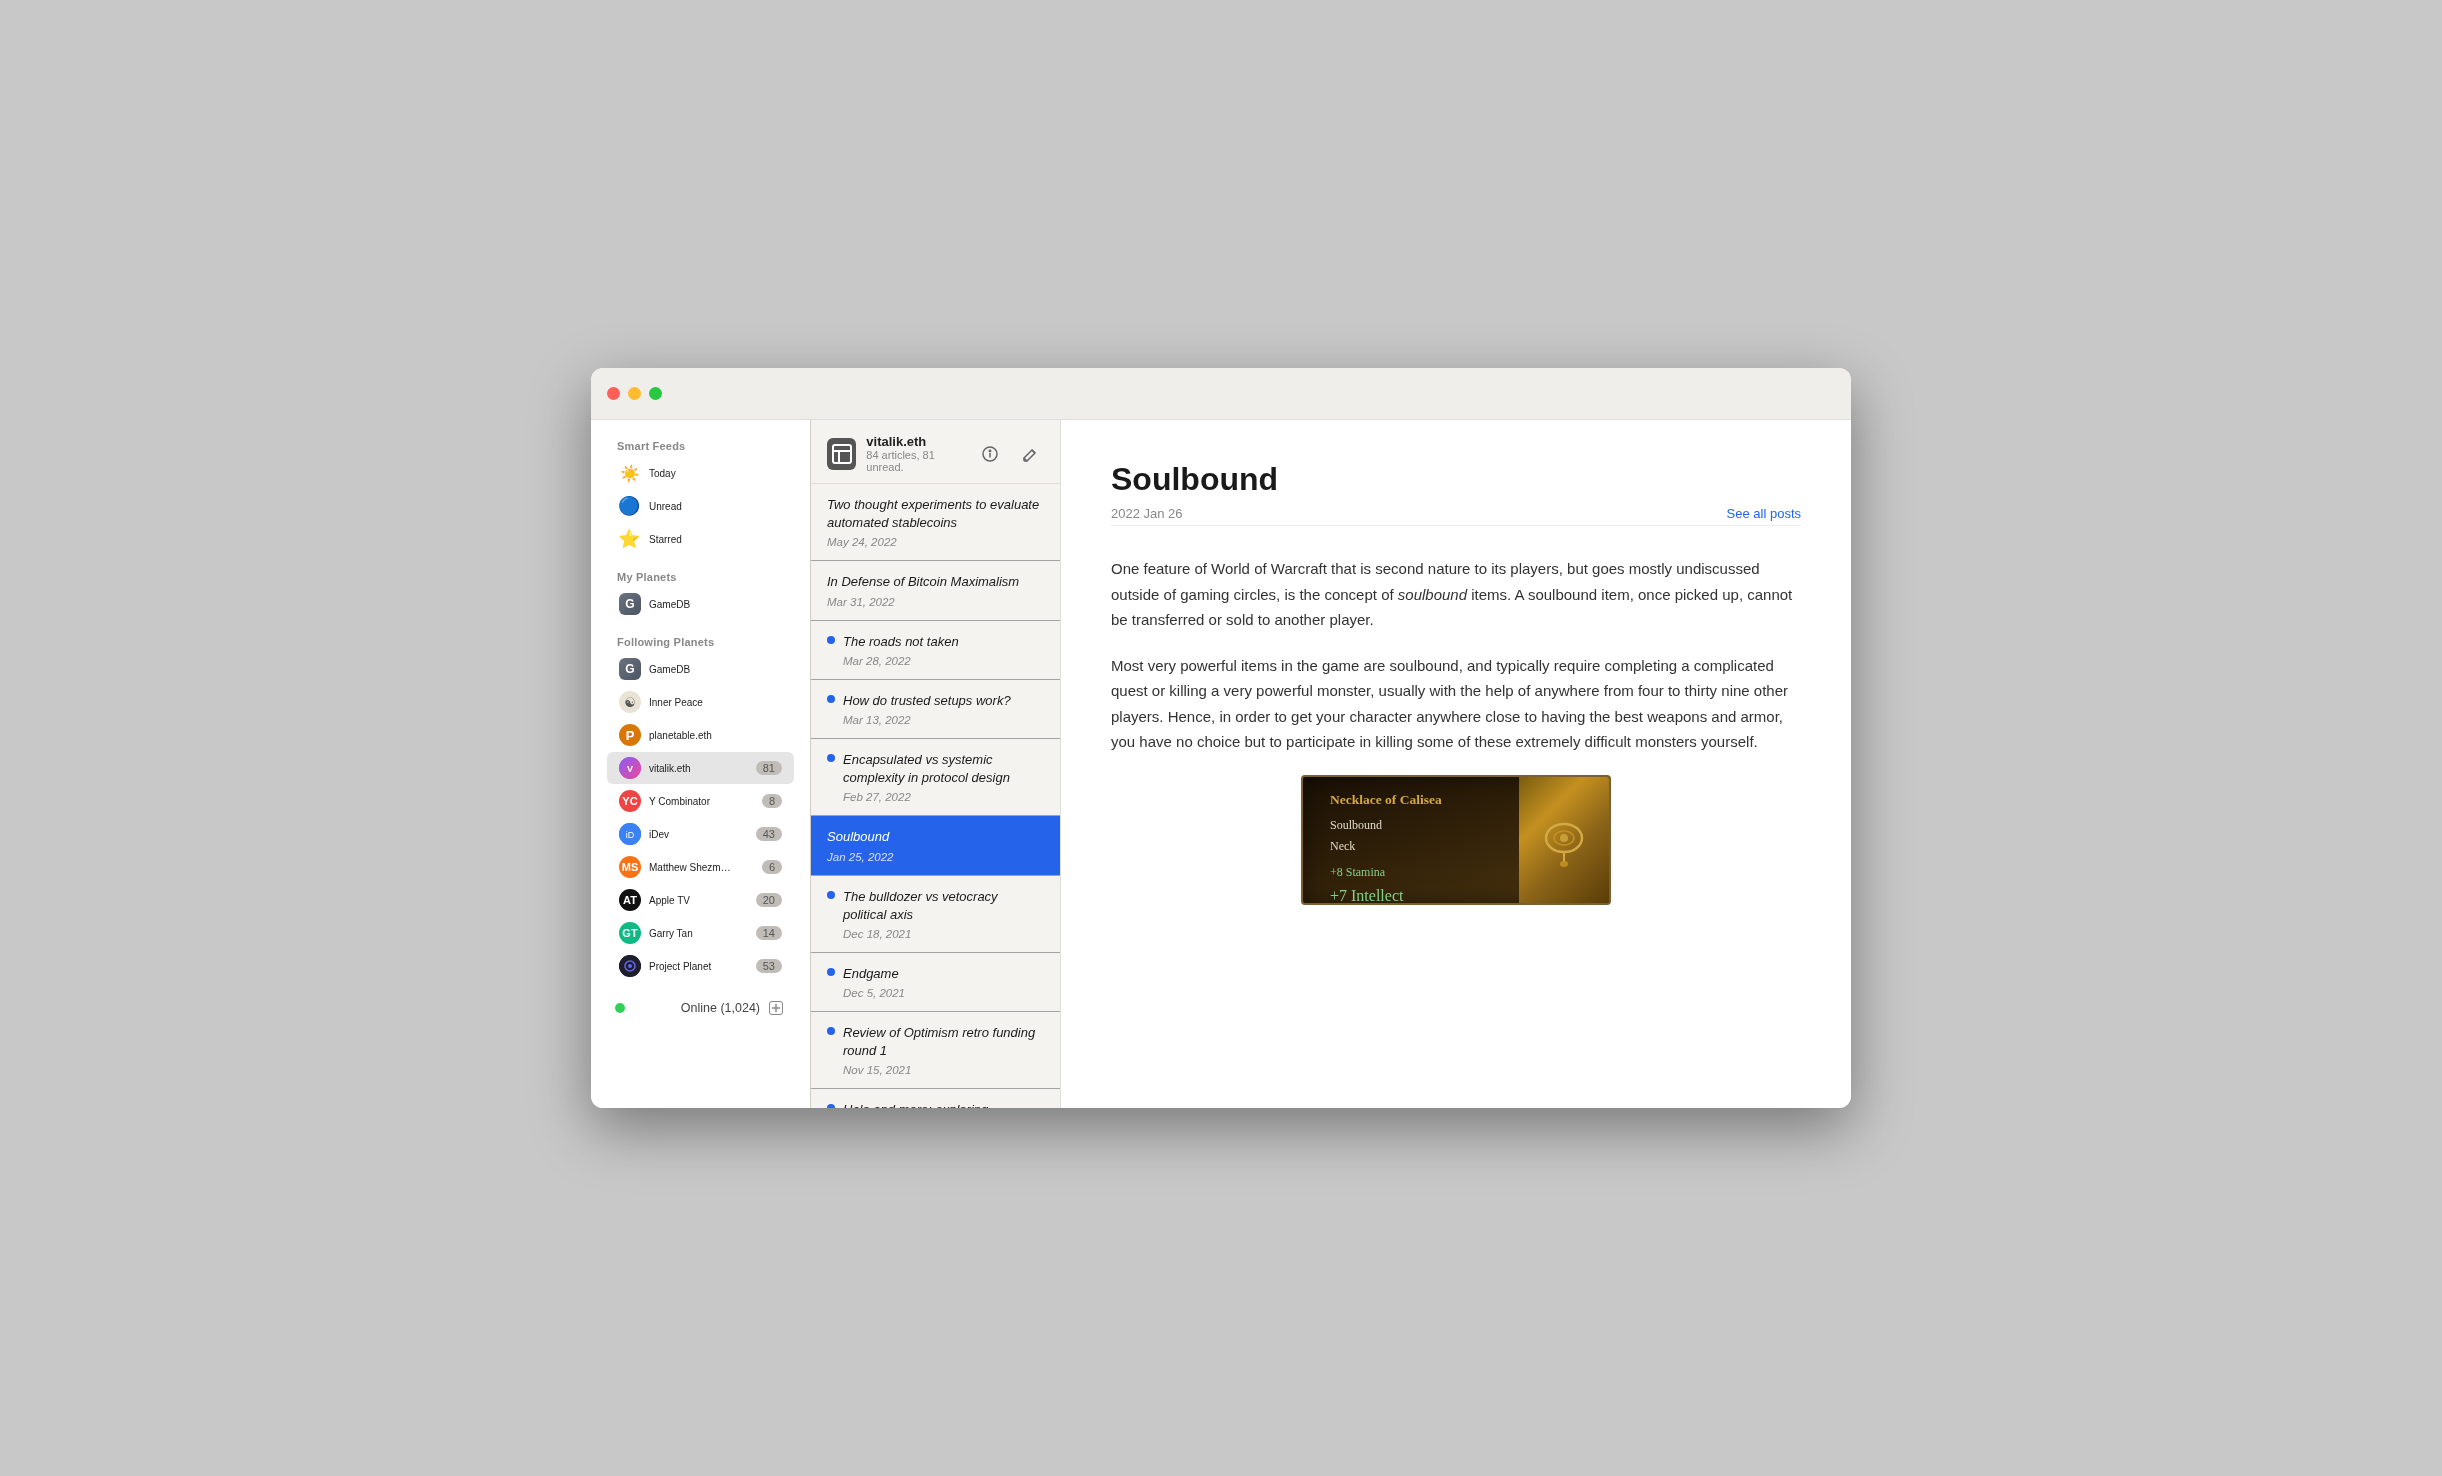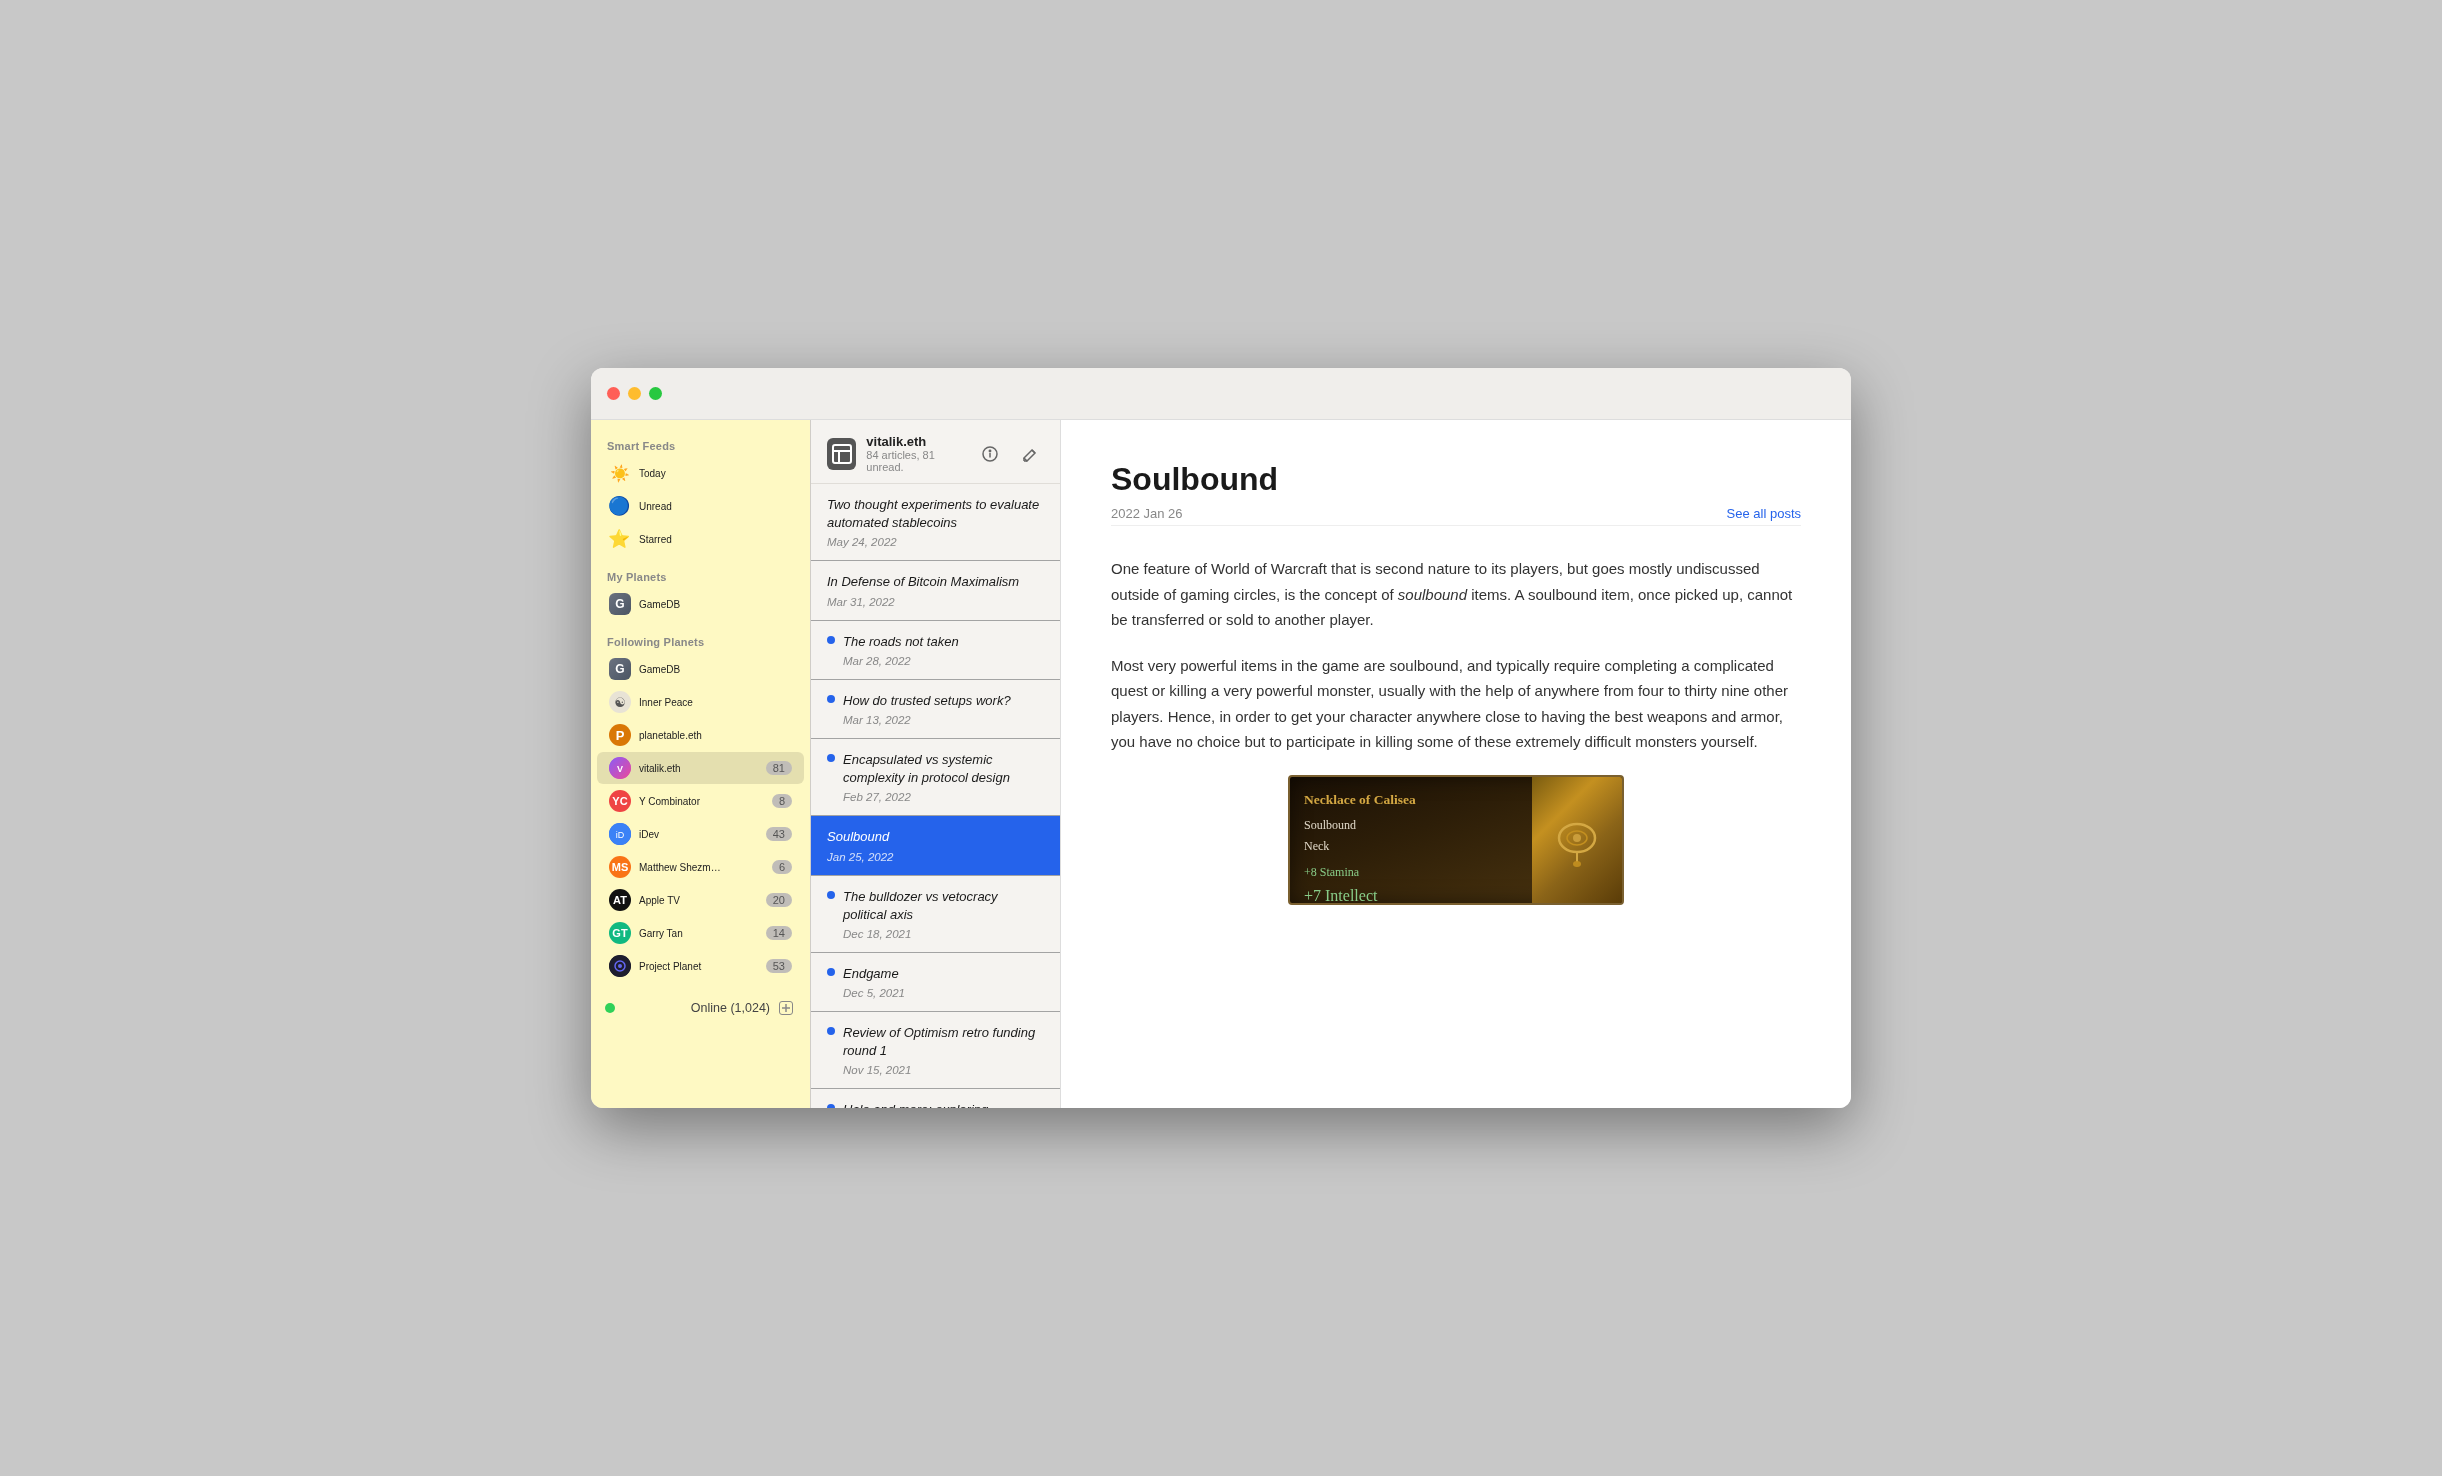--- a/index.html
+++ b/index.html
@@ -40,24 +40,24 @@
     .tl-yellow { background: #febc2e; }
     .tl-green { background: #28c840; }
     .main-content {
       display: flex;
       flex: 1;
       overflow: hidden;
     }
     
     .sidebar {
       width: 220px;
-      background: #fef9c3;
+      background: #ffffff;
       flex-shrink: 0;
       overflow-y: auto;
-      padding: 12px 0;
+      padding: 12px 10px;
       border-right: 1px solid #d0cdc8;
     }
     .sidebar-section-label {
       font-size: 11px;
       font-weight: 600;
       color: #888;
       padding: 8px 16px 4px 16px;
       text-transform: none;
       letter-spacing: 0.02em;
     }
@@ -460,21 +460,21 @@
       <h1 class="reader-title">Soulbound</h1>
       <div class="reader-meta">
         <span class="reader-date">2022 Jan 26</span>
         <span class="see-all-link">See all posts</span>
       </div>
       <div class="reader-body">
         <p>One feature of World of Warcraft that is second nature to its players, but goes mostly undiscussed outside of gaming circles, is the concept of <em>soulbound</em> items. A soulbound item, once picked up, cannot be transferred or sold to another player.</p>
         <p>Most very powerful items in the game are soulbound, and typically require completing a complicated quest or killing a very powerful monster, usually with the help of anywhere from four to thirty nine other players. Hence, in order to get your character anywhere close to having the best weapons and armor, you have no choice but to participate in killing some of these extremely difficult monsters yourself.</p>
 
         <div style="display:flex; justify-content:center; margin-top: 20px;">
-          <div style="position:relative; width:336px; height:130px; border:2px solid #7a6030; border-radius:4px; background: linear-gradient(160deg, #1a1005 0%, #2d1e08 40%, #3d2a0c 70%, #4a3410 100%); overflow:hidden; box-shadow: inset 0 0 20px rgba(0,0,0,0.5);">
+          <div style="position:relative; width:310px; height:130px; border:2px solid #7a6030; border-radius:4px; background: linear-gradient(160deg, #1a1005 0%, #2d1e08 40%, #3d2a0c 70%, #4a3410 100%); overflow:hidden; box-shadow: inset 0 0 20px rgba(0,0,0,0.5); padding-left: 13px;">
             <div style="padding: 12px 14px; width:220px;">
               <div style="color:#d4a843; font-size:13.5px; font-weight:bold; font-family:Georgia,serif; margin-bottom:3px;">Necklace of Calisea</div>
               <div style="color:#e0d8c8; font-size:12px; font-family:Georgia,serif; margin-bottom:1px;">Soulbound</div>
               <div style="color:#e0d8c8; font-size:12px; font-family:Georgia,serif; margin-bottom:5px;">Neck</div>
               <div style="color:#88cc88; font-size:12px; font-family:Georgia,serif;">+8 Stamina</div>
               <div style="color:#88cc88; font-size:16px; font-family:Georgia,serif;">+7 Intellect</div>
               <div style="color:#88cc88; font-size:12px; font-family:Georgia,serif;">+7 Spirit</div>
 
             </div>
             <div style="position:absolute; right:0; top:0; bottom:0; width:90px; background: linear-gradient(135deg, #7a5c10 0%, #c49020 30%, #8b6418 60%, #5a3c08 100%); display:flex; align-items:center; justify-content:center;">

